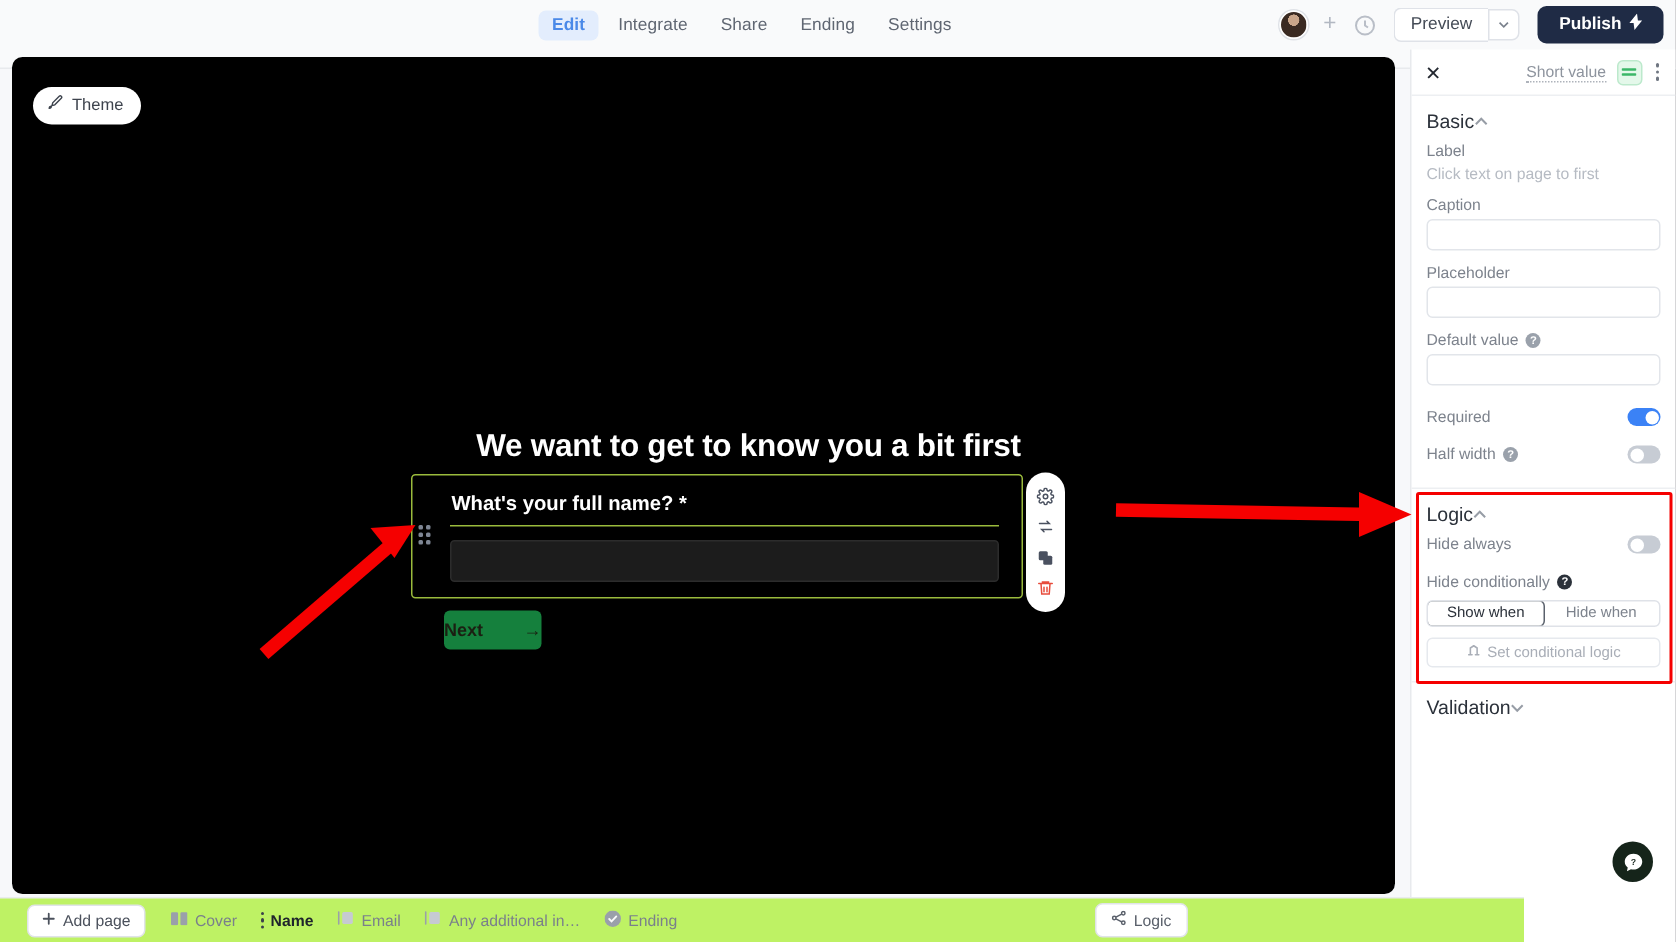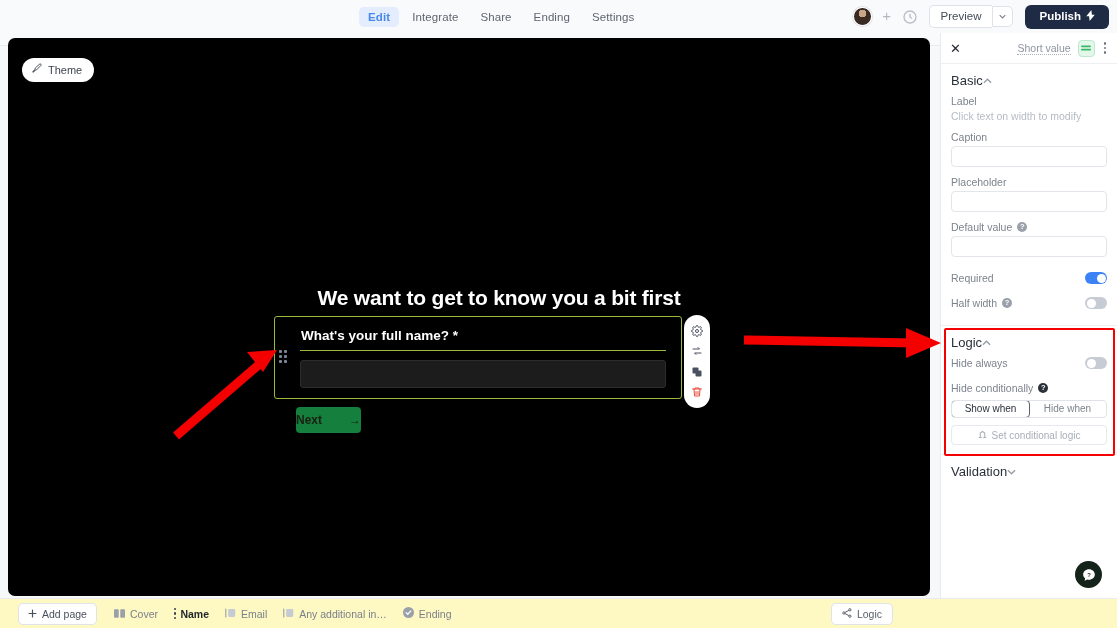--- a/index.html
+++ b/index.html
@@ -89,22 +89,22 @@
   .block-tools {
     position:absolute; left:676px; top:277px; width:26px; height:93px;
     background:#fff; border-radius:14px; display:flex; flex-direction:column;
     align-items:center; justify-content:space-around; padding:6px 0;
   }
   .block-tools .tool { width:14px; height:14px; cursor:pointer; color:#4a5160; display:flex; align-items:center; justify-content:center; }
   .block-tools .tool.danger { color:#e74c3c; }
 
   
   .bottombar {
-    position:absolute; left:0; bottom:0; width:1117px; height:30px;
-    background:#fef9c3; border-top:1px solid #e9ebee; display:flex; align-items:center;
+    position:absolute; left:0; bottom:0; width:1016px; height:30px;
+    background:#bef264; border-top:1px solid #e9ebee; display:flex; align-items:center;
   }
   .addpage-btn {
     margin-left:18px; border:1px solid #e0e3e8; background:#fff; border-radius:5px;
     font-size:10.5px; color:#4b515c; padding:4px 9px; display:flex; align-items:center; gap:5px; cursor:pointer;
   }
   .pagetabs { display:flex; align-items:center; gap:2px; margin-left:10px; }
   .pagetab {
     display:flex; align-items:center; gap:5px; font-size:10.5px; color:#7a808b;
     padding:4px 7px; border-radius:4px; cursor:pointer; white-space:nowrap;
   }
@@ -318,21 +318,21 @@
     <div class="sec-head">
       <span>Basic</span>
       <span class="chev">
         <svg width="9" height="6" viewBox="0 0 10 6" fill="none" stroke="#979da6" stroke-width="1.5">
             <path d="M1 5l4-4 4 4"></path>
           </svg>
       </span>
     </div>
     <div class="sec-body">
       <div class="fld-label">Label</div>
-      <div class="fld-sub">Click text on width to modify</div>
+      <div class="fld-sub">Click text on page to first</div>
 
       <div class="fld-label">Caption</div>
       <input class="fld-input" value="" style="">
 
       <div class="fld-label">Placeholder</div>
       <input class="fld-input" value="" style="">
 
       <div class="fld-label">
         <span>Default value</span>
         <span class="qmark">?</span>

